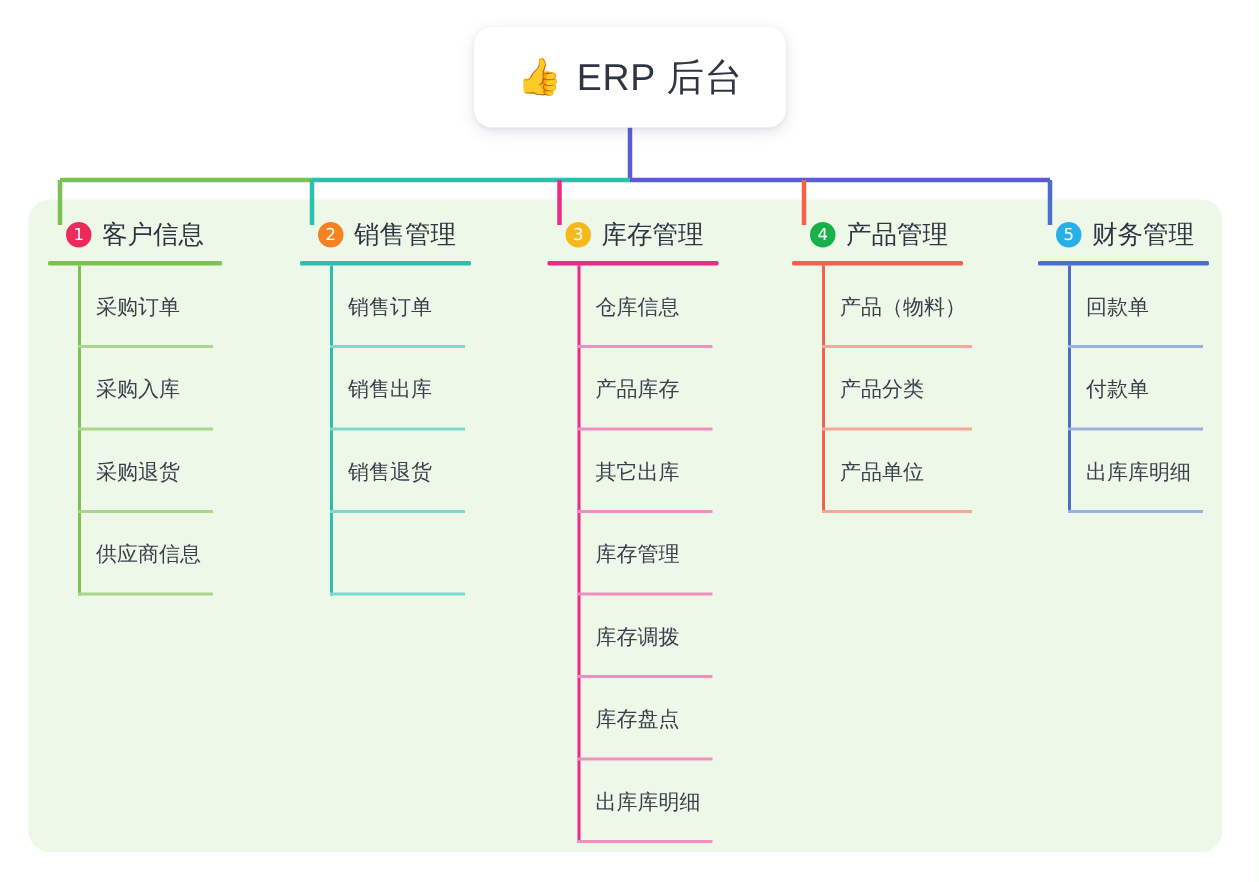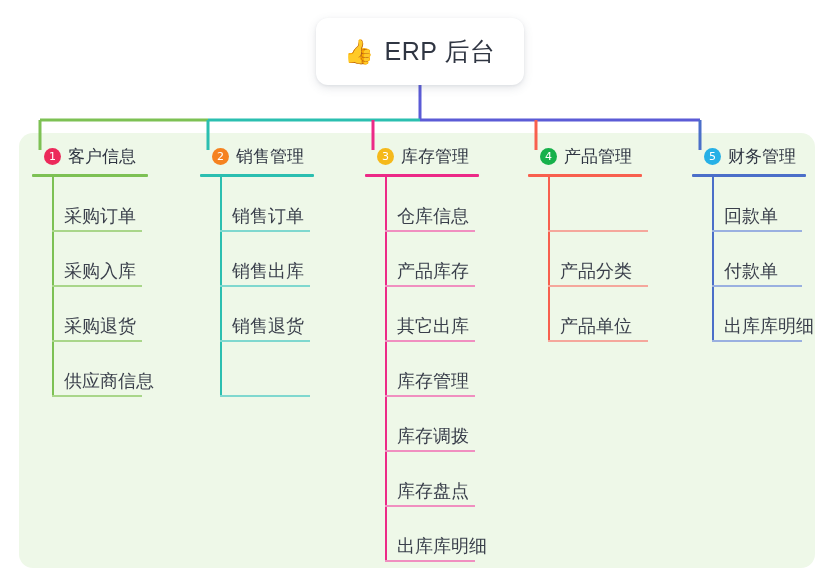--- a/index.html
+++ b/index.html
@@ -48,22 +48,22 @@
   .head-label{font-size:17px;color:#2f3542;white-space:nowrap;}
   .head-rule{height:3px;border-radius:1px;margin-top:5px;}
 
   .items{position:relative;margin-top:0;}
   .spine{position:absolute;left:20px;top:0;width:2px;}
   .item{
     position:relative;height:55px;box-sizing:border-box;
     display:flex;align-items:flex-end;
   }
   .item-label{
-    font-size:18px;color:#3a3f4b;white-space:nowrap;
-    padding-left:32px;padding-bottom:4px;
+    font-size:14px;color:#3a3f4b;white-space:nowrap;
+    padding-left:32px;padding-bottom:18px;
   }
   .item-rule{
     position:absolute;left:20px;bottom:0;height:1.6px;
   }
 </style>
 </head>
 <body>
 
 <div id="stage">
 
@@ -178,20 +178,21 @@
       </div>
       <div class="col" style="left: 528px;">
         <div class="col-head">
           <span class="badge" style="background: rgb(23, 177, 75);">4</span>
           <span class="head-label">产品管理</span>
         </div>
         <div class="head-rule" style="background: rgb(248, 96, 78); width: 114px;"></div>
         <div class="items">
           <div class="spine" style="background: rgb(248, 96, 78); height: 165px;"></div>
           <div class="item">
+            <span class="item-label">产品（物料）</span>
             <div class="item-rule" style="background: rgb(245, 167, 156); width: 100px;"></div>
           </div>
           <div class="item">
             <span class="item-label">产品分类</span>
             <div class="item-rule" style="background: rgb(245, 167, 156); width: 100px;"></div>
           </div>
           <div class="item">
             <span class="item-label">产品单位</span>
             <div class="item-rule" style="background: rgb(245, 167, 156); width: 100px;"></div>
           </div>

